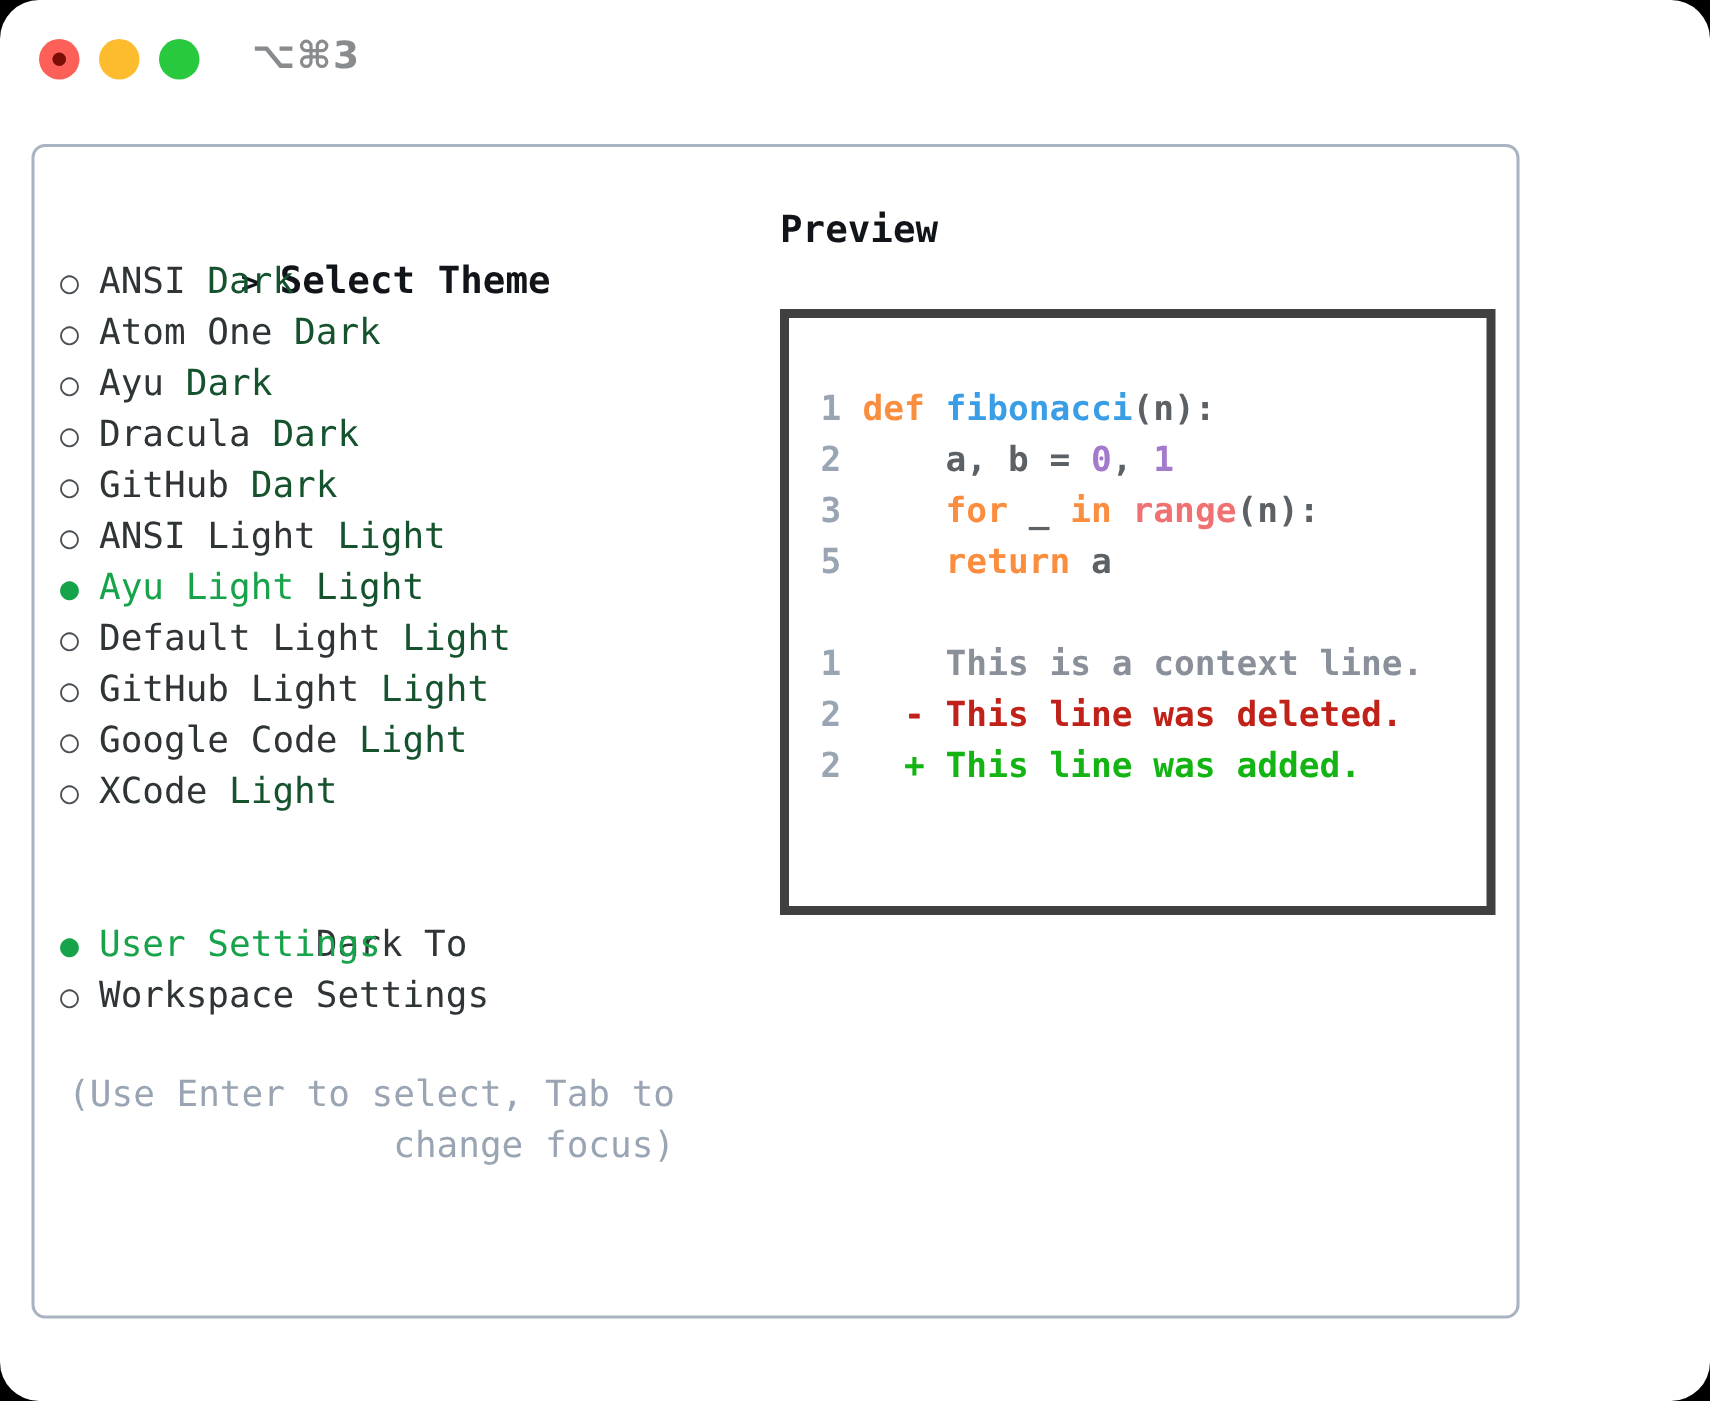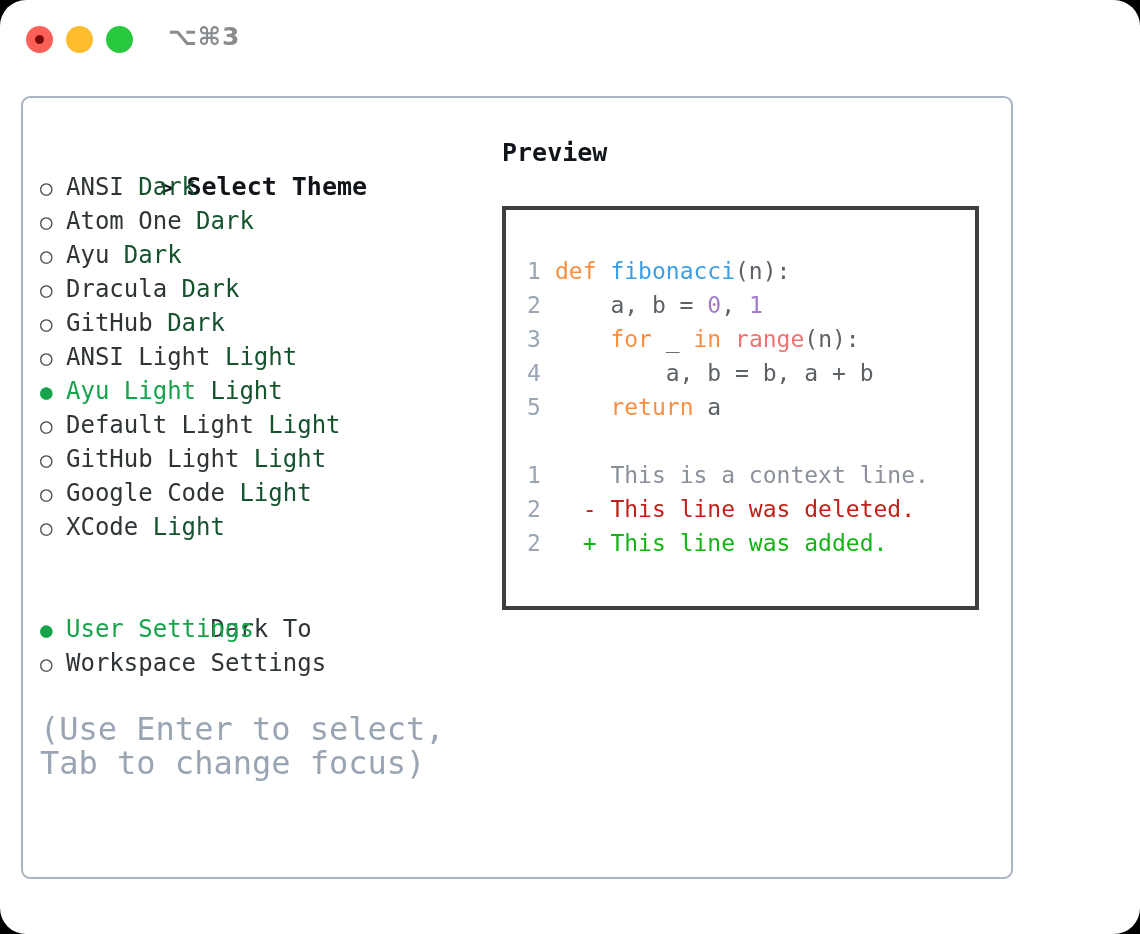--- a/index.html
+++ b/index.html
@@ -112,50 +112,52 @@
 
   #apply-header {
     color: #2f3437;
     font-size: 24px;
   }
 
   #apply-section { margin-top: 34px; }
 
   #hint {
     margin-top: 32px;
-    font-size: 32px;
+    font-size: 24px;
     line-height: 34px;
     color: #9aa5b4;
     width: 410px;
     white-space: normal;
+    text-align: right;
   }
 
   
   #right-col {
     position: absolute;
-    left: 479px;
+    left: 497px;
     top: 38px;
     width: 490px;
   }
   #preview-title {
     font-size: 25px;
     font-weight: bold;
     color: #111418;
     height: 34px;
     line-height: 34px;
     white-space: pre;
   }
   #preview-box {
     margin-top: 36px;
     width: 477px;
     height: 404px;
-    border: 4px solid #404040;
+    border: 6px solid #404040;
     box-sizing: border-box;
     background: #ffffff;
     padding: 44px 0 0 21px;
+    font-weight: bold;
   }
   .code-line {
     height: 34px;
     line-height: 34px;
     font-size: 23px;
     white-space: pre;
   }
   .ln {
     display: inline-block;
     width: 28px;
@@ -220,21 +222,20 @@
       <div id="hint">(Use Enter to select, Tab to change focus)</div>
     </div>
 
     <div id="right-col">
       <div id="preview-title">Preview</div>
       <div id="preview-box">
         <div id="code-block">
             <div class="code-line"><span class="ln">1</span><span class="tok-kw">def </span><span class="tok-fn">fibonacci</span><span class="tok-txt">(n):</span></div>
             <div class="code-line"><span class="ln">2</span><span class="tok-txt">    a, b = </span><span class="tok-num">0</span><span class="tok-txt">, </span><span class="tok-num">1</span></div>
             <div class="code-line"><span class="ln">3</span><span class="tok-txt">    </span><span class="tok-kw">for</span><span class="tok-txt"> _ </span><span class="tok-kw">in</span><span class="tok-txt"> </span><span class="tok-bi">range</span><span class="tok-txt">(n):</span></div>
-            <div class="code-line"><span class="ln">4</span><span class="tok-txt">        a, b = b, a + b</span></div>
             <div class="code-line"><span class="ln">5</span><span class="tok-txt">    </span><span class="tok-kw">return</span><span class="tok-txt"> a</span></div>
           </div>
         <div class="blank-line"></div>
         <div id="diff-block">
             <div class="code-line"><span class="ln">1</span><span class="diff-ctx">   </span><span class="diff-ctx"> This is a context line.</span></div>
             <div class="code-line"><span class="ln">2</span><span class="diff-del">  -</span><span class="diff-del"> This line was deleted.</span></div>
             <div class="code-line"><span class="ln">2</span><span class="diff-add">  +</span><span class="diff-add"> This line was added.</span></div>
           </div>
       </div>
     </div>

